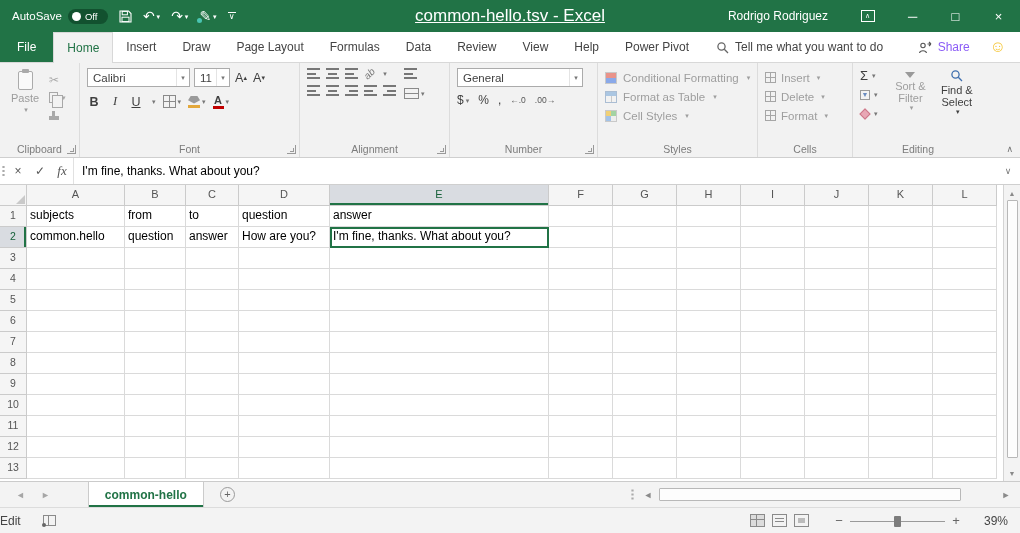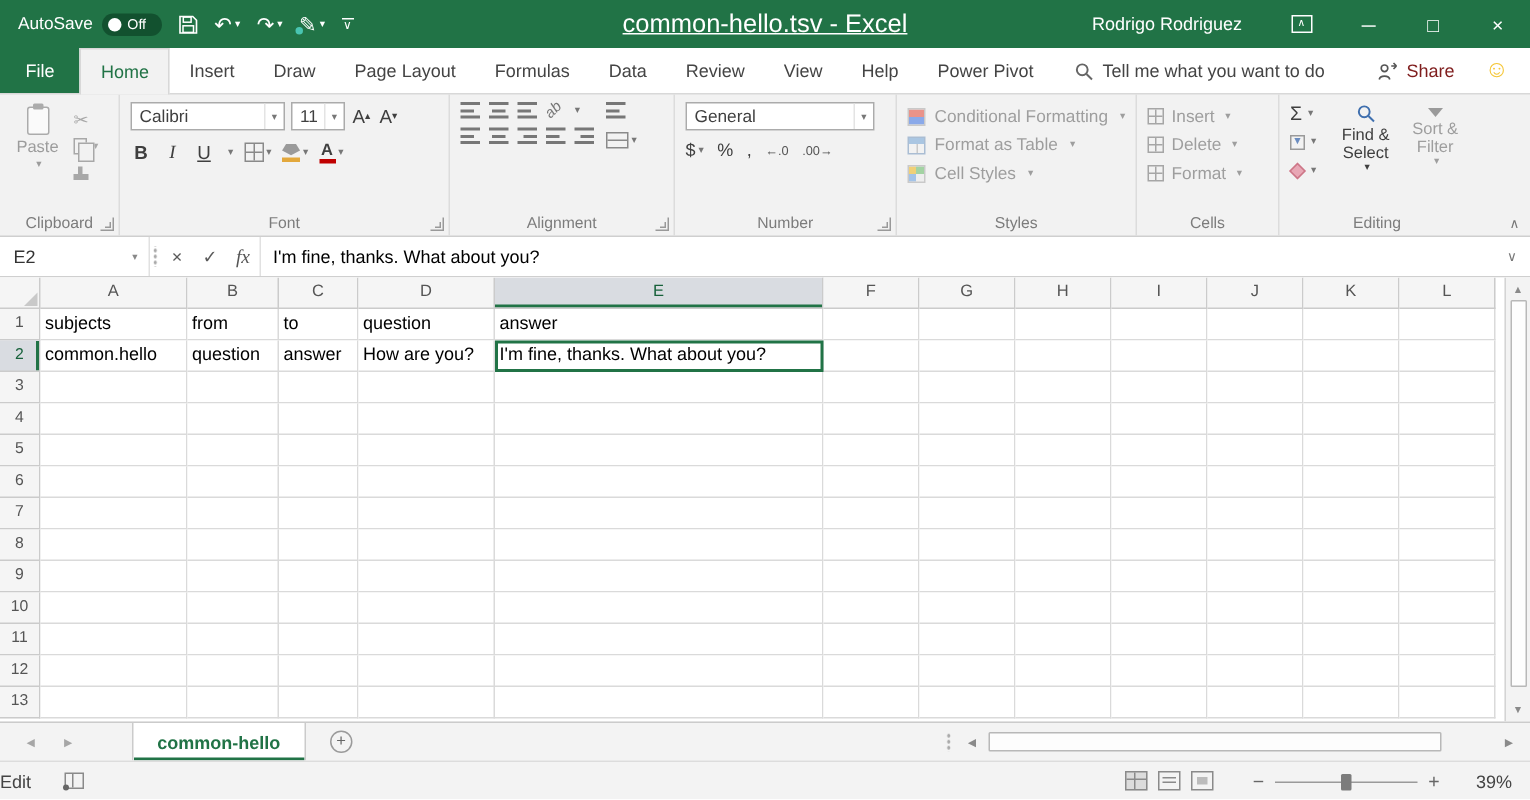--- a/index.html
+++ b/index.html
@@ -32,21 +32,21 @@
   .winbtn { width:43px; height:100%; display:flex; align-items:center; justify-content:center; font-size:13px; }
 
   
   .tabrow { height:30px; min-height:30px; background:#fff; display:flex; align-items:stretch;
             font-size:12px; color:#444; }
   .tab { display:flex; align-items:center; padding:0 13px; }
   .tab.file { background:#217346; color:#fff; padding:0 17px; }
   .tab.active { color:#217346; background:#f2f2f2; border:1px solid #d8d8d8; border-bottom:none;
                 margin-bottom:-1px; position:relative; z-index:3; }
   .tellme { display:flex; align-items:center; gap:6px; margin-left:14px; color:#444; }
-  .share { display:flex; align-items:center; gap:6px; margin-left:auto; padding:0 8px; color:#7f1d1d; }
+  .share { display:flex; align-items:center; gap:6px; margin-left:auto; padding:0 8px; color:#8b5cf6; }
   .smiley { display:flex; align-items:center; font-size:16px; color:#f5c636; padding:0 14px 0 12px; }
 
   
   .ribbon { height:96px; min-height:96px; background:#f2f2f2; border-top:1px solid #d8d8d8;
             border-bottom:1px solid #cfcfcf; display:flex; position:relative; z-index:1; }
   .rgroup { position:relative; border-right:1px solid #dcdcdc; padding:5px 5px 17px 7px; }
   .glabel { position:absolute; bottom:2px; left:0; right:0; text-align:center; font-size:10.5px; color:#7c7c7c; }
   .launcher { position:absolute; right:3px; bottom:3px; width:9px; height:9px;
               border-right:1px solid #999; border-bottom:1px solid #999; }
   .launcher::after { content:""; position:absolute; right:1px; bottom:1px; width:3px; height:3px;
@@ -493,45 +493,41 @@
             </span>
           <span class="ed-item">
               <span class="i-filldown">▼</span>
               <span class="dd-sm" style="color:#777">▾</span>
             </span>
           <span class="ed-item">
               <span class="i-eraser"></span>
               <span class="dd-sm" style="color:#777">▾</span>
             </span>
         </div>
+        <div class="bigbtn gray">
+          <span class="i-funnel"></span>
+          <span class="txt">Sort &amp; Filter</span>
+          <span class="dd-sm">▾</span>
+        </div>
         <div class="bigbtn dark">
           <svg width="13" height="13" viewBox="0 0 13 13">
             <circle cx="5.5" cy="5.5" r="3.6" fill="none" stroke="#3f6fae" stroke-width="1.3"></circle>
             <line x1="8.3" y1="8.3" x2="12" y2="12" stroke="#3f6fae" stroke-width="1.3"></line>
           </svg>
           <span class="txt">Find &amp; Select</span>
           <span class="dd-sm">▾</span>
         </div>
-        <div class="bigbtn gray">
-          <span class="i-funnel"></span>
-          <span class="txt">Sort &amp; Filter</span>
-          <span class="dd-sm">▾</span>
-        </div>
       </div>
       <span class="glabel">Editing</span>
     </div>
 
     <span class="ribbon-collapse">∧</span>
   </div>
 
   <div class="formulabar">
-    <div class="namebox">
-      <span>E2</span>
-      <span class="nb-arrow">▾</span>
-    </div>
     <span class="dots-v"></span>
     <span class="fb-btn">×</span>
     <span class="fb-btn">✓</span>
     <span class="fb-btn fb-fx">fx</span>
     <div class="fb-content">I'm fine, thanks. What about you?</div>
     <span class="fb-expand">∨</span>
   </div>
 
   <div class="grid-area">
     <div class="sheet">

